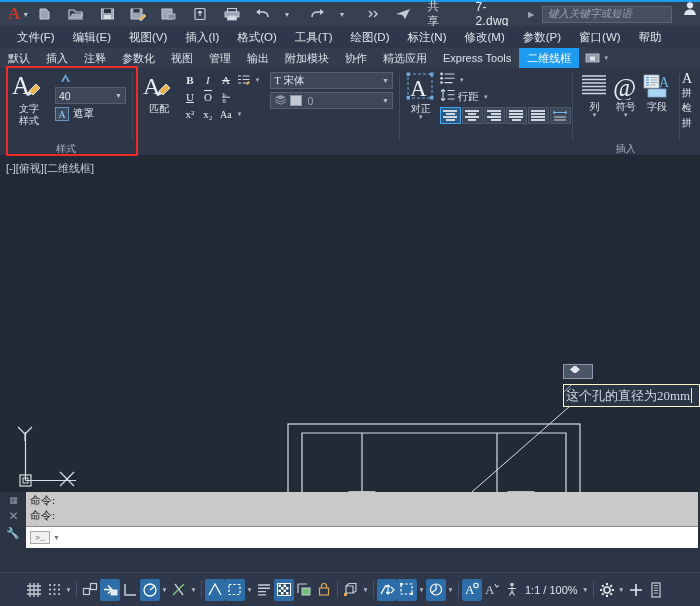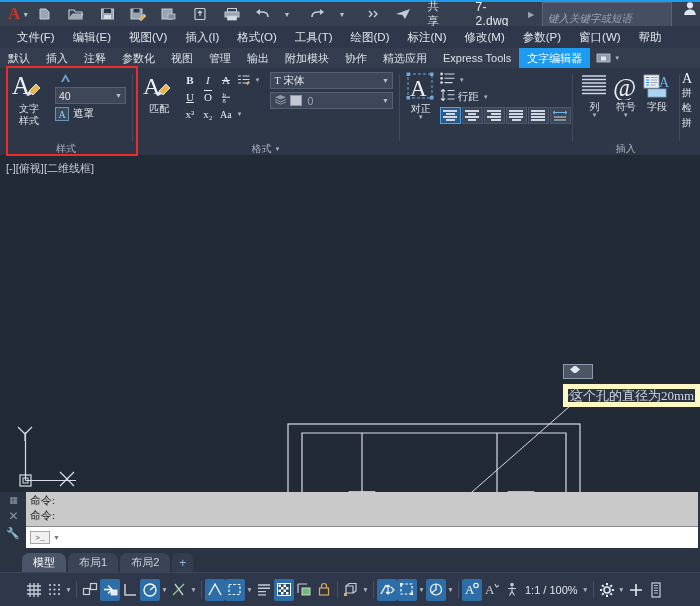--- a/index.html
+++ b/index.html
@@ -27,23 +27,23 @@
     width:21px; height:19px; display:flex; align-items:center; justify-content:center;
     cursor:pointer; position:relative;
   }
   .qicon svg { display:block; }
   .tb-share { font-size:11.5px; color:#d6dbe4; margin-left:3px; }
   .tb-file {
     margin-left:26px; font-size:12px; color:#e5e9ef; letter-spacing:.2px;
   }
   .tb-arrow { margin-left:18px; font-size:8px; color:#9aa6b6; }
   .tb-search {
-    margin-left:8px; width:165px; height:25px; background:#454f61;
+    margin-left:8px; width:165px; height:17px; background:#454f61;
     border:1px solid #5a6running; border:1px solid #5a6578;
-    display:flex; align-items:flex-end; padding-left:5px;
+    display:flex; align-items:flex-start; padding-left:5px;
   }
   .tb-search span { font-size:10.5px; color:#98a2b1; font-style:italic; }
   .tb-right { margin-left:7px; display:flex; align-items:flex-start; gap:24px;flex-direction:column; }
   .tb-login { font-size:11.5px; color:#d6dbe4; }
 
   
   .menubar {
     position:absolute; left:0; top:26px; width:700px; height:22px;
     background:#2f384a; display:flex; align-items:center; padding-left:8px;
   }
@@ -137,21 +137,21 @@
   
   .mtext-wrap { position:absolute; left:563px; top:228px; }
   .mtext-handle {
     position:absolute; left:0px; top:-20px; width:30px; height:15px;
     background:#4a5566; border:1px solid #8e9aab;
     display:flex; align-items:center; justify-content:center; gap:2px;
     cursor:ew-resize;
   }
   .mtext-box {
     position:absolute; left:0; top:0; width:137px; height:23px;
-    background:#2a3442; border:5px solid #fef9c3;
+    background:#2a3442; border:1px solid #fef9c3;
     display:flex; align-items:center; padding-left:2px;
     font-family:"Liberation Serif", serif;
     font-size:13px; color:#cfd8e4; white-space:nowrap; overflow:hidden;
   }
   .mtext-box .caret { display:inline-block; width:1px; height:15px; background:#dfe6ef; margin-left:1px;}
   .mtext-grip {
     position:absolute; right:1px; bottom:1px; width:7px; height:7px;
   }
 
   
@@ -336,21 +336,21 @@
     <div class="rt">插入</div>
     <div class="rt">注释</div>
     <div class="rt">参数化</div>
     <div class="rt">视图</div>
     <div class="rt">管理</div>
     <div class="rt">输出</div>
     <div class="rt">附加模块</div>
     <div class="rt">协作</div>
     <div class="rt">精选应用</div>
     <div class="rt">Express Tools</div>
-    <div class="rt active">文字编辑器</div>
+    <div class="rt active">二维线框</div>
     <div class="rt-min">
       <svg width="15" height="12" viewBox="0 0 15 12">
           <rect x="1" y="2" width="13" height="8" fill="#8e99a8" stroke="#c3cbd6" stroke-width=".8"></rect>
           <rect x="5" y="4.5" width="5" height="4" fill="#e2e7ee"></rect>
         </svg>
       <span style="font-size:6px;color:#aab3c1;">▼</span>
     </div>
   </div>
 
   <div class="ribbon">
@@ -443,24 +443,20 @@
                   <path d="M6.5 1L12 3.3 6.5 5.6 1 3.3z" fill="#8e99a8"></path>
                   <path d="M1 5.5l5.5 2.3L12 5.5" stroke="#8e99a8" stroke-width="1" fill="none"></path>
                   <path d="M1 7.8l5.5 2.3L12 7.8" stroke="#8e99a8" stroke-width="1" fill="none"></path>
                 </svg>
             </span>
             <span style="width:12px;height:11px;background:#c2c9d3;border:1px solid #8e99a8;display:inline-block;margin-right:5px;"></span>
             <div class="cv">0</div>
             <div class="dn">▼</div>
           </div>
         </div>
-      </div>
-      <div class="panel-title">
-        <span>格式</span>
-        <span style="font-size:6px;">▼</span>
       </div>
     </div>
 
     <div class="panel-sep"></div>
 
     <div class="panel" style="width:172px;">
       <div class="panel-body">
         <div class="bigbtn" style="width:36px;">
           <svg width="30" height="30" viewBox="0 0 30 30">
             <text x="4" y="24" font-family="Liberation Serif, serif" font-size="23" fill="#eef2f7">A</text>
@@ -656,26 +652,20 @@
         <div>命令:</div>
         <div>命令:</div>
       </div>
       <div class="cmd-input">
         <div class="cmd-prompt">&gt;_</div>
         <div class="cmd-dn">▼</div>
       </div>
     </div>
   </div>
 
-  <div class="ltabs">
-    <div class="ltab active">模型</div>
-    <div class="ltab">布局1</div>
-    <div class="ltab">布局2</div>
-    <div class="ltab plus">+</div>
-  </div>
 
   <div class="statusbar">
     <div class="sicon" style="margin-left:20px;">
       <svg width="16" height="16" viewBox="0 0 16 16">
           <path d="M1 4h14M1 8h14M1 12h14M4 1v14M8 1v14M12 1v14" stroke="#c6cdd8" stroke-width="1.3"></path>
         </svg>
     </div>
     <div class="sicon">
       <svg width="15" height="15" viewBox="0 0 15 15">
           <g fill="#c6cdd8">

